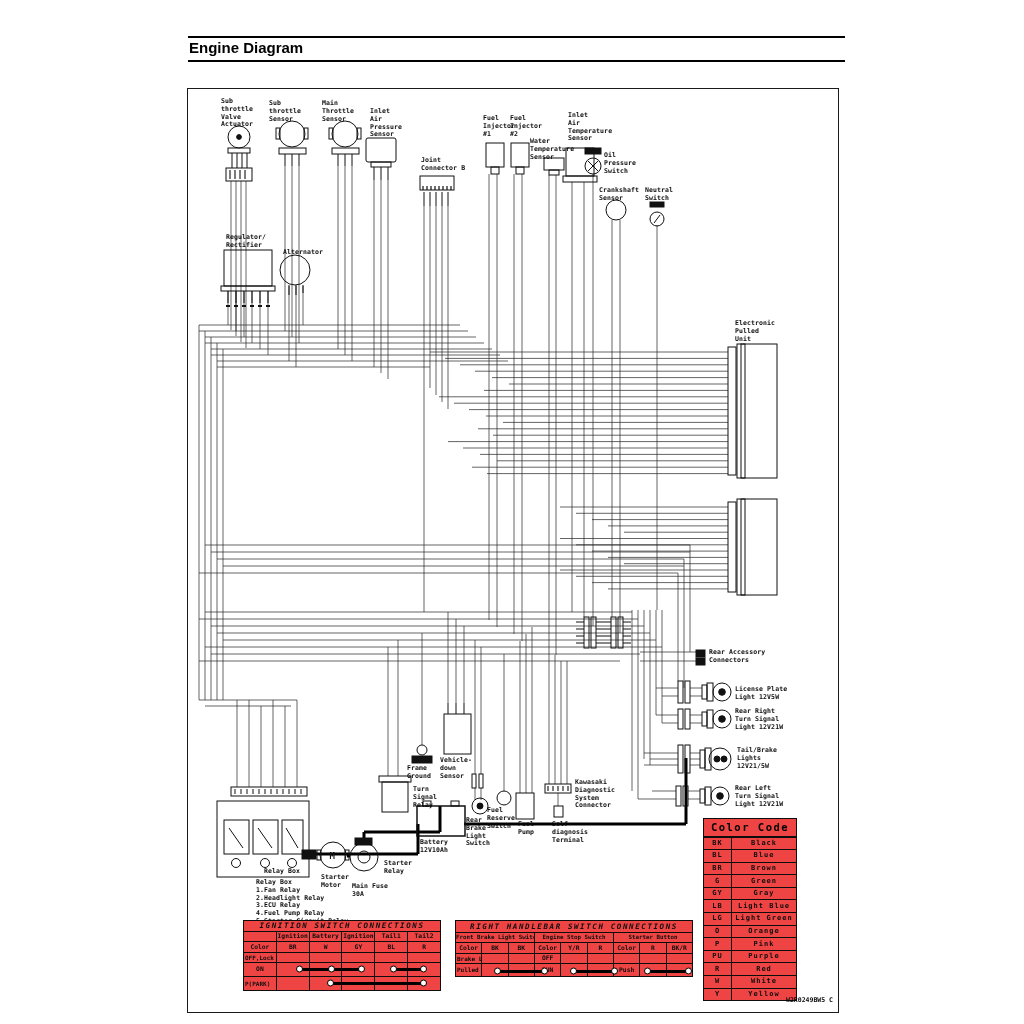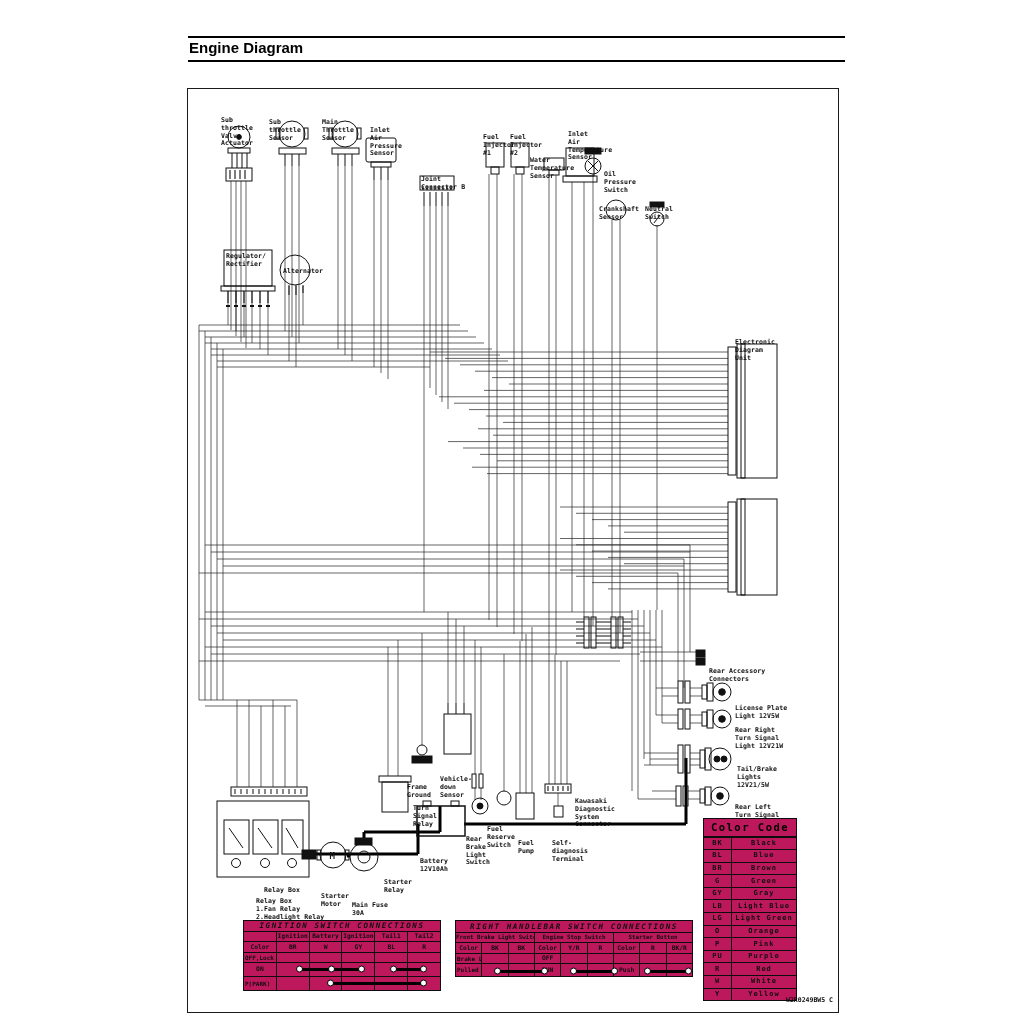--- a/index.html
+++ b/index.html
@@ -5,22 +5,22 @@
   html,body{margin:0;padding:0;background:#fff;}
   #page{position:relative;width:1024px;height:1024px;background:#fff;overflow:hidden;
         font-family:"DejaVu Sans Mono",monospace;}
   .hdr-title{position:absolute;top:8px;left:400px;width:445px;text-align:right;
              font:bold 19px/1.1 "Liberation Sans",sans-serif;color:#000;letter-spacing:.2px;}
   .hdr-sub{position:absolute;top:40px;left:189px;font:bold 15px/1.1 "Liberation Sans",sans-serif;color:#000;}
   .rule{position:absolute;left:188px;width:657px;background:#000;}
   #frame{position:absolute;left:187px;top:88px;width:650px;height:923px;border:1.3px solid #1a1a1a;}
   svg{position:absolute;left:0;top:0;}
   .lbl{position:absolute;font:bold 6.5px/1.2 "DejaVu Sans Mono",monospace;color:#0d0d0d;
-       white-space:pre-line;letter-spacing:.1px;margin-top:19px;}
-  .tblwrap{position:absolute;background:#be185d;}
+       white-space:pre-line;letter-spacing:.1px;}
+  .tblwrap{position:absolute;background:#ef4444;}
   table{border-collapse:collapse;table-layout:fixed;}
   td{border:1px solid #0d0d0d;font:bold 6.3px/1 "DejaVu Sans Mono",monospace;color:#0d0d0d;
      text-align:center;padding:0;overflow:hidden;white-space:nowrap;}
   td.ttl{font-size:7.5px;letter-spacing:1.6px;font-style:italic;}
   td.lft{text-align:left;padding-left:1px;font-size:6px;}
   .cbar{position:absolute;height:3px;background:#000;border-radius:2px;}
   .term{position:absolute;width:5px;height:5px;border:1.2px solid #000;border-radius:50%;
         background:#fff;top:50%;transform:translateY(-50%);}
   #cc-wrap table td{font-size:7px;letter-spacing:1px;height:11.6px;}
   #cc-wrap .cc-title{font:bold 10.5px/1 "DejaVu Sans Mono",monospace;letter-spacing:1.5px;
@@ -462,21 +462,21 @@
 Pressure
 Switch</div>
 <div class="lbl" style="left:599px;top:187px">Crankshaft
 Sensor</div>
 <div class="lbl" style="left:645px;top:187px">Neutral
 Switch</div>
 <div class="lbl" style="left:226px;top:234px">Regulator/
 Rectifier</div>
 <div class="lbl" style="left:283px;top:249px">Alternator</div>
 <div class="lbl" style="left:735px;top:320px">Electronic
-Diagram
+Pulled
 Unit</div>
 <div class="lbl" style="left:709px;top:649px">Rear Accessory
 Connectors</div>
 <div class="lbl" style="left:735px;top:686px">License Plate
 Light 12V5W</div>
 <div class="lbl" style="left:735px;top:708px">Rear Right
 Turn Signal
 Light 12V21W</div>
 <div class="lbl" style="left:737px;top:747px">Tail/Brake
 Lights

